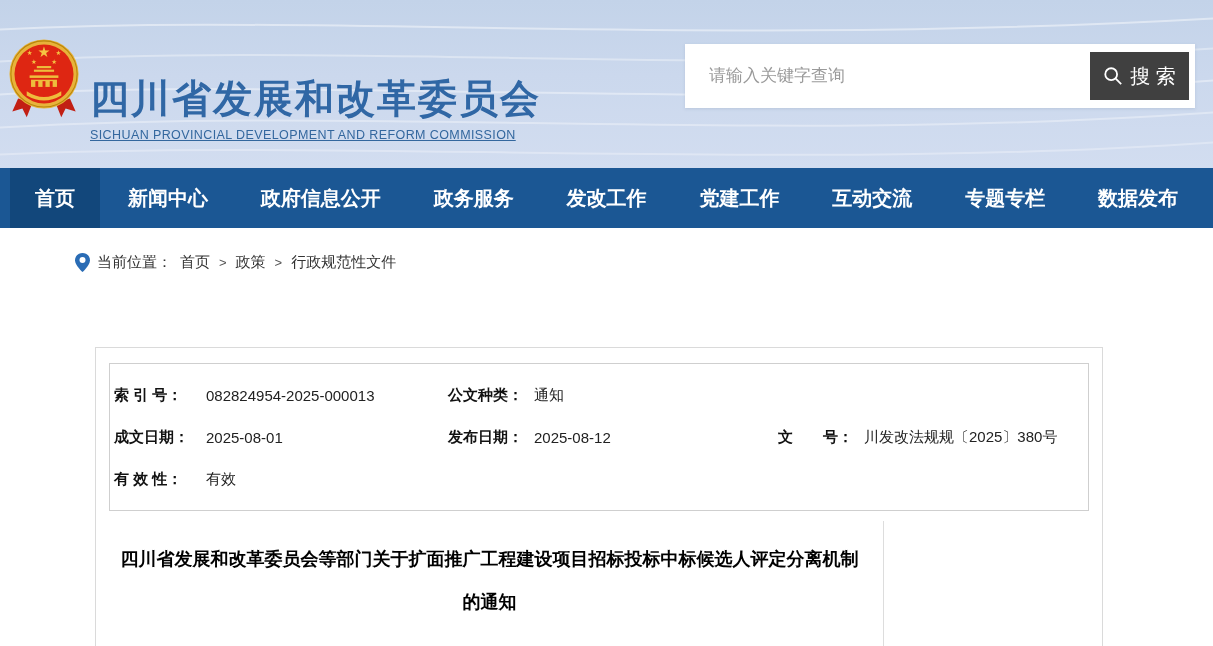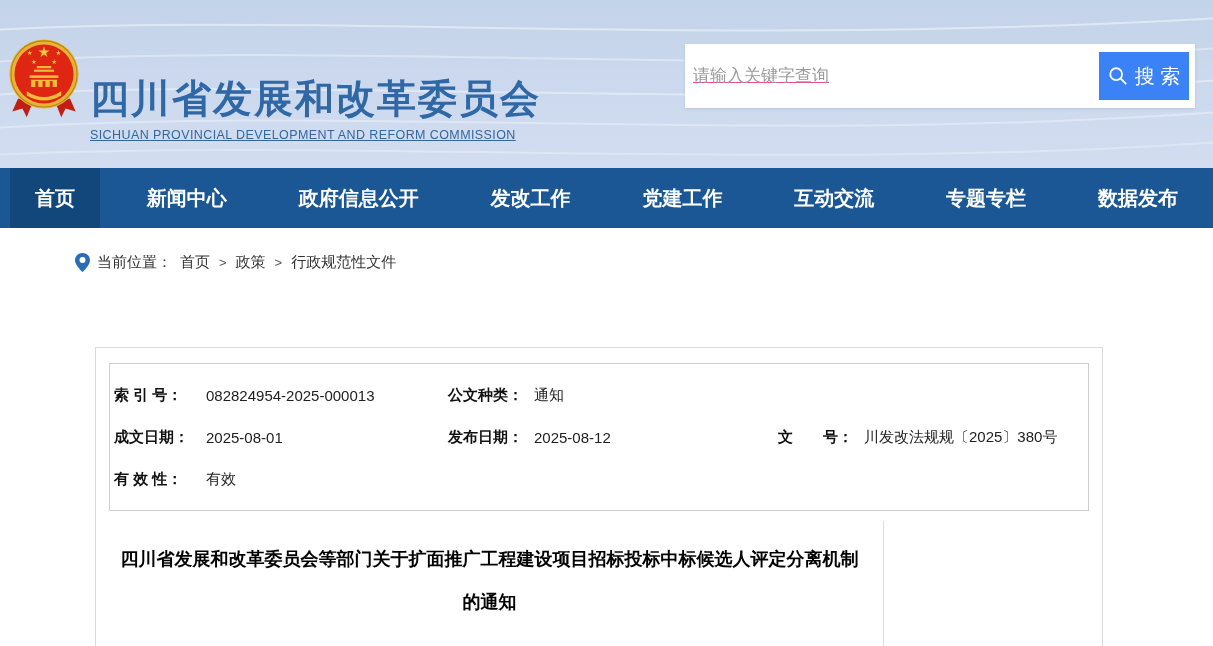--- a/index.html
+++ b/index.html
@@ -24,28 +24,27 @@
   }
   .brand-en {
     margin-top:6px; font-size:12.5px; color:#33679e; letter-spacing:0.4px;text-decoration:underline;
   }
   .search-bar {
     position:absolute; left:685px; top:44px; width:510px; height:64px;
     background:#fff; box-shadow:0 1px 3px rgba(90,110,140,0.18);
   }
   .search-input {
     position:absolute; left:0; top:0; width:400px; height:64px; border:0; outline:none;
-    padding-left:8px; font-size:17px; color:#ec4899; background:transparent;
+    padding-left:24px; font-size:17px; color:#ec4899; background:transparent;
     font-family:"Liberation Sans","DejaVu Sans",sans-serif;
-    text-decoration:underline;
   }
   .search-input::placeholder { color:#9a9a9a; }
   .search-btn {
-    position:absolute; right:6px; top:8px; width:90px; height:48px;
-    background:#3b82f6; border:0; color:#fff; font-size:20px; cursor:pointer;
+    position:absolute; right:6px; top:8px; width:99px; height:48px;
+    background:#404040; border:0; color:#fff; font-size:20px; cursor:pointer;
     display:flex; align-items:center; justify-content:center; gap:7px;
     font-family:"Liberation Sans","DejaVu Sans",sans-serif;
   }
 
   
   .main-nav {
     height:60px; background:#1b5794; display:flex; align-items:stretch;
     justify-content:space-between; padding:0 10px;
   }
   .nav-item {
@@ -139,20 +138,21 @@
         </svg>
         <span>搜 索</span>
       </button>
     </div>
   </div>
 
   <div class="main-nav">
       <div class="nav-item active">首页</div>
       <div class="nav-item">新闻中心</div>
       <div class="nav-item">政府信息公开</div>
+      <div class="nav-item">政务服务</div>
       <div class="nav-item">发改工作</div>
       <div class="nav-item">党建工作</div>
       <div class="nav-item">互动交流</div>
       <div class="nav-item">专题专栏</div>
       <div class="nav-item">数据发布</div>
     </div>
 
   <div class="breadcrumb">
     <svg class="bc-pin" viewBox="0 0 15 19">
       <path d="M7.5,0 C3.3,0 0,3.2 0,7.2 C0,12.4 7.5,19 7.5,19 C7.5,19 15,12.4 15,7.2 C15,3.2 11.7,0 7.5,0 Z" fill="#2a6cb5"></path>

